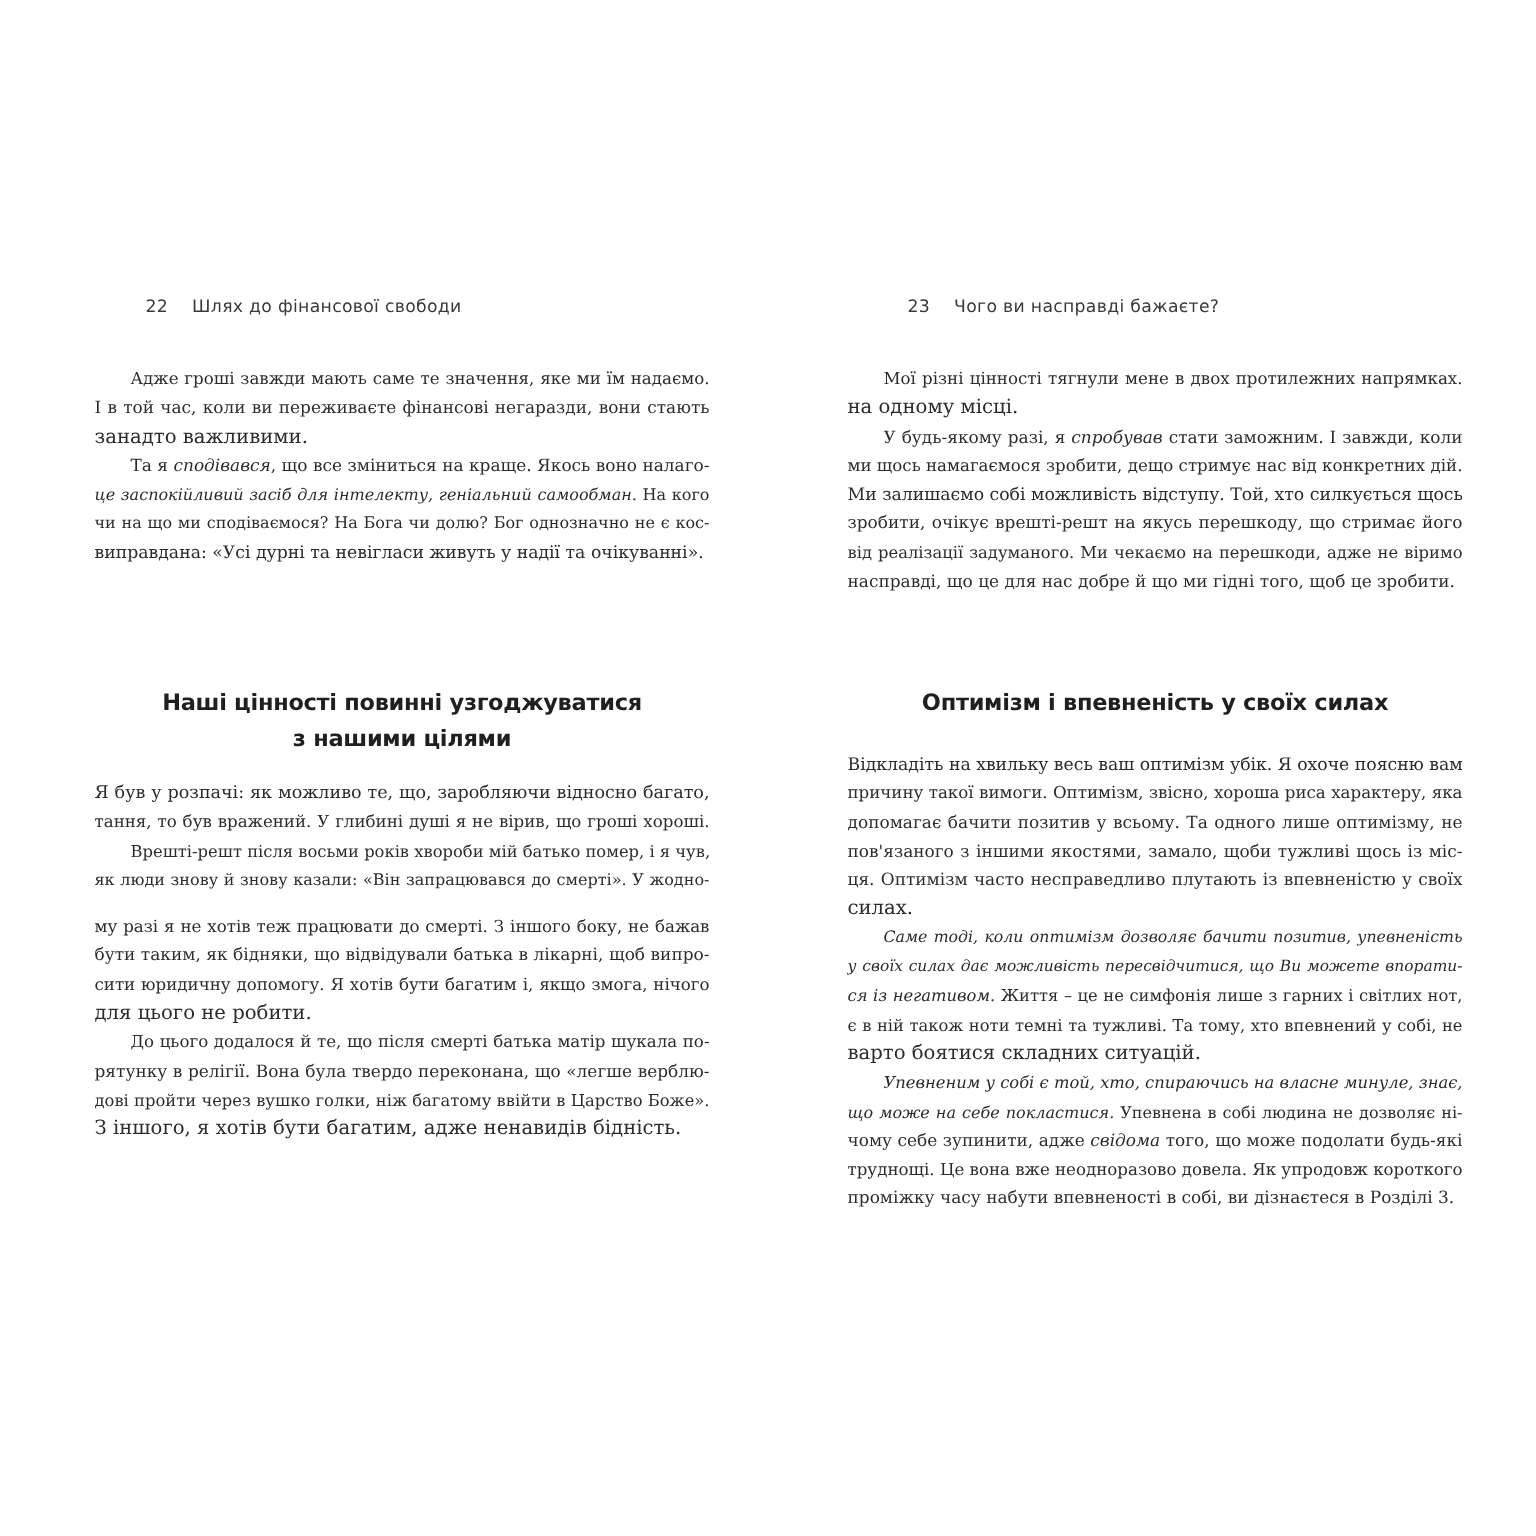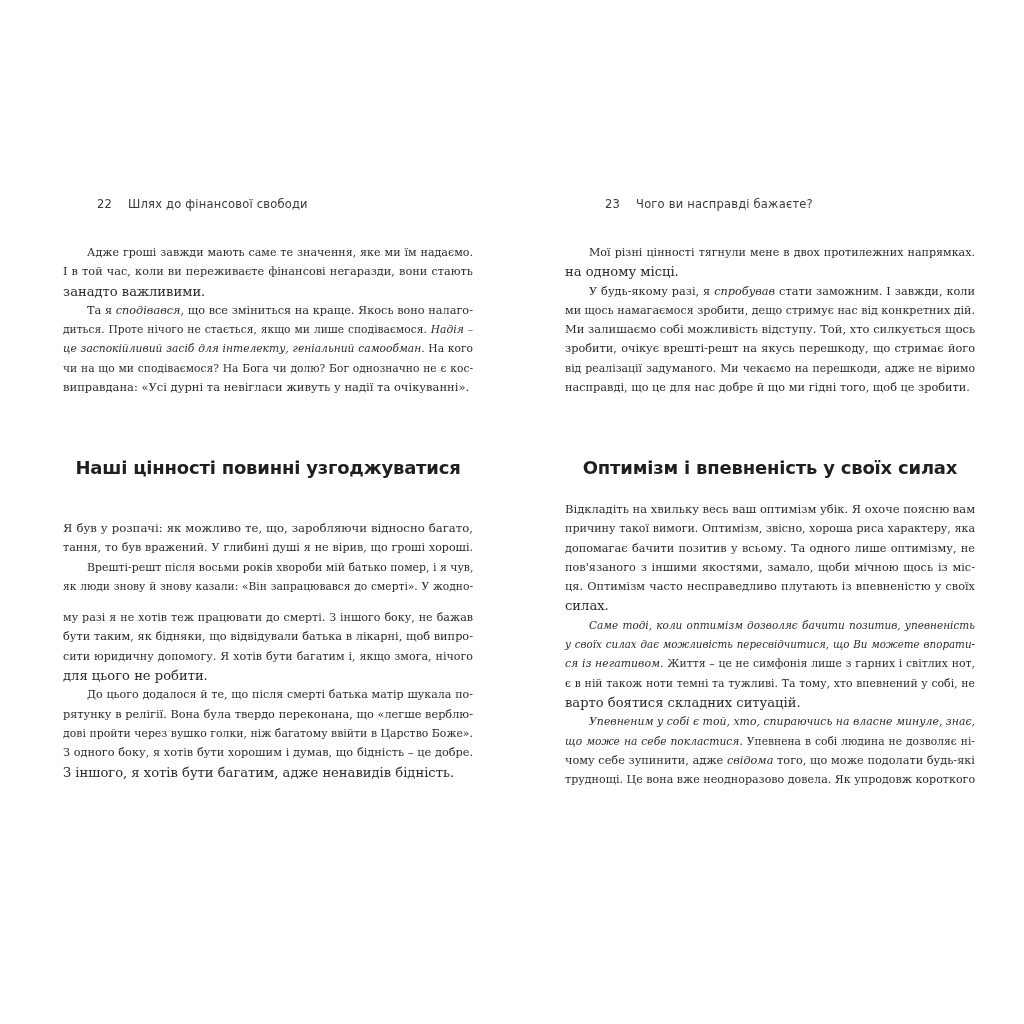--- a/index.html
+++ b/index.html
@@ -58,21 +58,21 @@
       text-align-last: left;
     }
     .para i { font-style: italic; }
 
     .heading {
       position: absolute;
       left: 0;
       width: 410px;
       text-align: center;
       font-family: "DejaVu Sans", "Liberation Sans", sans-serif;
-      font-size: 18px;
+      font-size: 15px;
       font-weight: bold;
       line-height: 24px;
       color: #1f1f1f;
       letter-spacing: -0.2px;
     }
   </style>
 </head>
 <body>
 
 <div class="page page-left">
@@ -81,49 +81,48 @@
   </div>
 
   <div class="block" style="top:243px;">
     <p class="para">
       <span class="line" style="padding-left: 24px; font-size: 11.1px;">Адже гроші завжди мають саме те значення, яке ми їм надаємо.</span>
       <span class="line" style="font-size: 11.3px;">І в той час, коли ви переживаєте фінансові негаразди, вони стають</span>
       <span class="line last" style="font-size: 13.1px;">занадто важливими.</span>
     </p>
     <p class="para">
       <span class="line" style="padding-left: 24px; font-size: 11.3px;">Та я <i>сподівався</i>, що все зміниться на краще. Якось воно налаго-</span>
-      <span class="line" style="font-size: 10.7px;">диться. Проте нічого не стається, якщо ми лише сподіваємося. <i>Надія –</i></span>
       <span class="line" style="font-size: 10.7px;"><i>це заспокійливий засіб для інтелекту, геніальний самообман.</i> На кого</span>
       <span class="line" style="font-size: 10.7px;">чи на що ми сподіваємося? На Бога чи долю? Бог однозначно не є кос-</span>
       <span class="line last" style="font-size: 11.5px;">виправдана: «Усі дурні та невігласи живуть у надії та очікуванні».</span>
     </p>
   </div>
 
   <div class="heading" style="top:456px;">
     <div>Наші цінності повинні узгоджуватися</div>
+    <div>з нашими цілями</div>
   </div>
 
   <div class="block" style="top:519px;">
     <p class="para">
       <span class="line" style="font-size: 11.7px;">Я був у розпачі: як можливо те, що, заробляючи відносно багато,</span>
       <span class="line" style="font-size: 11.1px;">тання, то був вражений. У глибині душі я не вірив, що гроші хороші.</span>
     </p>
     <p class="para">
       <span class="line" style="padding-left: 24px; font-size: 10.9px;">Врешті-решт після восьми років хвороби мій батько помер, і я чув,</span>
       <span class="line" style="font-size: 10.7px;">як люди знову й знову казали: «Він запрацювався до смерті». У жодно-</span>
       <span class="line" style="font-size: 11.1px; margin-top: 12px;">му разі я не хотів теж працювати до смерті. З іншого боку, не бажав</span>
       <span class="line" style="font-size: 11.3px;">бути таким, як бідняки, що відвідували батька в лікарні, щоб випро-</span>
       <span class="line" style="font-size: 11.1px;">сити юридичну допомогу. Я хотів бути багатим і, якщо змога, нічого</span>
       <span class="line last" style="font-size: 13.1px;">для цього не робити.</span>
     </p>
     <p class="para">
       <span class="line" style="padding-left: 24px; font-size: 11.1px;">До цього додалося й те, що після смерті батька матір шукала по-</span>
       <span class="line" style="font-size: 11.3px;">рятунку в релігії. Вона була твердо переконана, що «легше верблю-</span>
       <span class="line" style="font-size: 10.9px;">дові пройти через вушко голки, ніж багатому ввійти в Царство Боже».</span>
-      <span class="line" style="font-size: 11.3px;">З одного боку, я хотів бути хорошим і думав, що бідність – це добре.</span>
       <span class="line last" style="font-size: 13.1px;">З іншого, я хотів бути багатим, адже ненавидів бідність.</span>
     </p>
   </div>
 </div>
 
 <div class="page page-right">
   <div class="running-head">
     <span class="num">23</span><span>Чого ви насправді бажаєте?</span>
   </div>
 
@@ -142,31 +141,32 @@
     </p>
   </div>
 
   <div class="heading" style="top:456px;">Оптимізм і впевненість у своїх силах</div>
 
   <div class="block" style="top:500px;">
     <p class="para">
       <span class="line" style="font-size: 11.5px;">Відкладіть на хвильку весь ваш оптимізм убік. Я охоче поясню вам</span>
       <span class="line" style="font-size: 11.1px;">причину такої вимоги. Оптимізм, звісно, хороша риса характеру, яка</span>
       <span class="line" style="font-size: 11.3px;">допомагає бачити позитив у всьому. Та одного лише оптимізму, не</span>
-      <span class="line" style="font-size: 11.3px;">пов'язаного з іншими якостями, замало, щоби мічною щось із міс-</span>
+      <span class="line" style="font-size: 11.3px;">пов'язаного з іншими якостями, замало, щоби тужливі щось із міс-</span>
       <span class="line" style="font-size: 11.3px;">ця. Оптимізм часто несправедливо плутають із впевненістю у своїх</span>
       <span class="line last" style="font-size: 13.1px;">силах.</span>
     </p>
     <p class="para">
       <span class="line" style="padding-left: 24px; font-size: 10.5px;"><i>Саме тоді, коли оптимізм дозволяє бачити позитив, упевненість</i></span>
       <span class="line" style="font-size: 10.3px;"><i>у своїх силах дає можливість пересвідчитися, що Ви можете впорати-</i></span>
       <span class="line" style="font-size: 10.9px;"><i>ся із негативом.</i> Життя – це не симфонія лише з гарних і світлих нот,</span>
       <span class="line" style="font-size: 10.9px;">є в ній також ноти темні та тужливі. Та тому, хто впевнений у собі, не</span>
       <span class="line last" style="font-size: 13.1px;">варто боятися складних ситуацій.</span>
     </p>
     <p class="para">
       <span class="line" style="padding-left: 24px; font-size: 10.9px;"><i>Упевненим у собі є той, хто, спираючись на власне минуле, знає,</i></span>
       <span class="line" style="font-size: 10.7px;"><i>що може на себе покластися.</i> Упевнена в собі людина не дозволяє ні-</span>
       <span class="line" style="font-size: 11.3px;">чому себе зупинити, адже <i>свідома</i> того, що може подолати будь-які</span>
       <span class="line" style="font-size: 11.1px;">труднощі. Це вона вже неодноразово довела. Як упродовж короткого</span>
+      <span class="line last" style="font-size: 11.3px;">проміжку часу набути впевненості в собі, ви дізнаєтеся в Розділі 3.</span>
     </p>
   </div>
 </div>
 
 </body></html>

